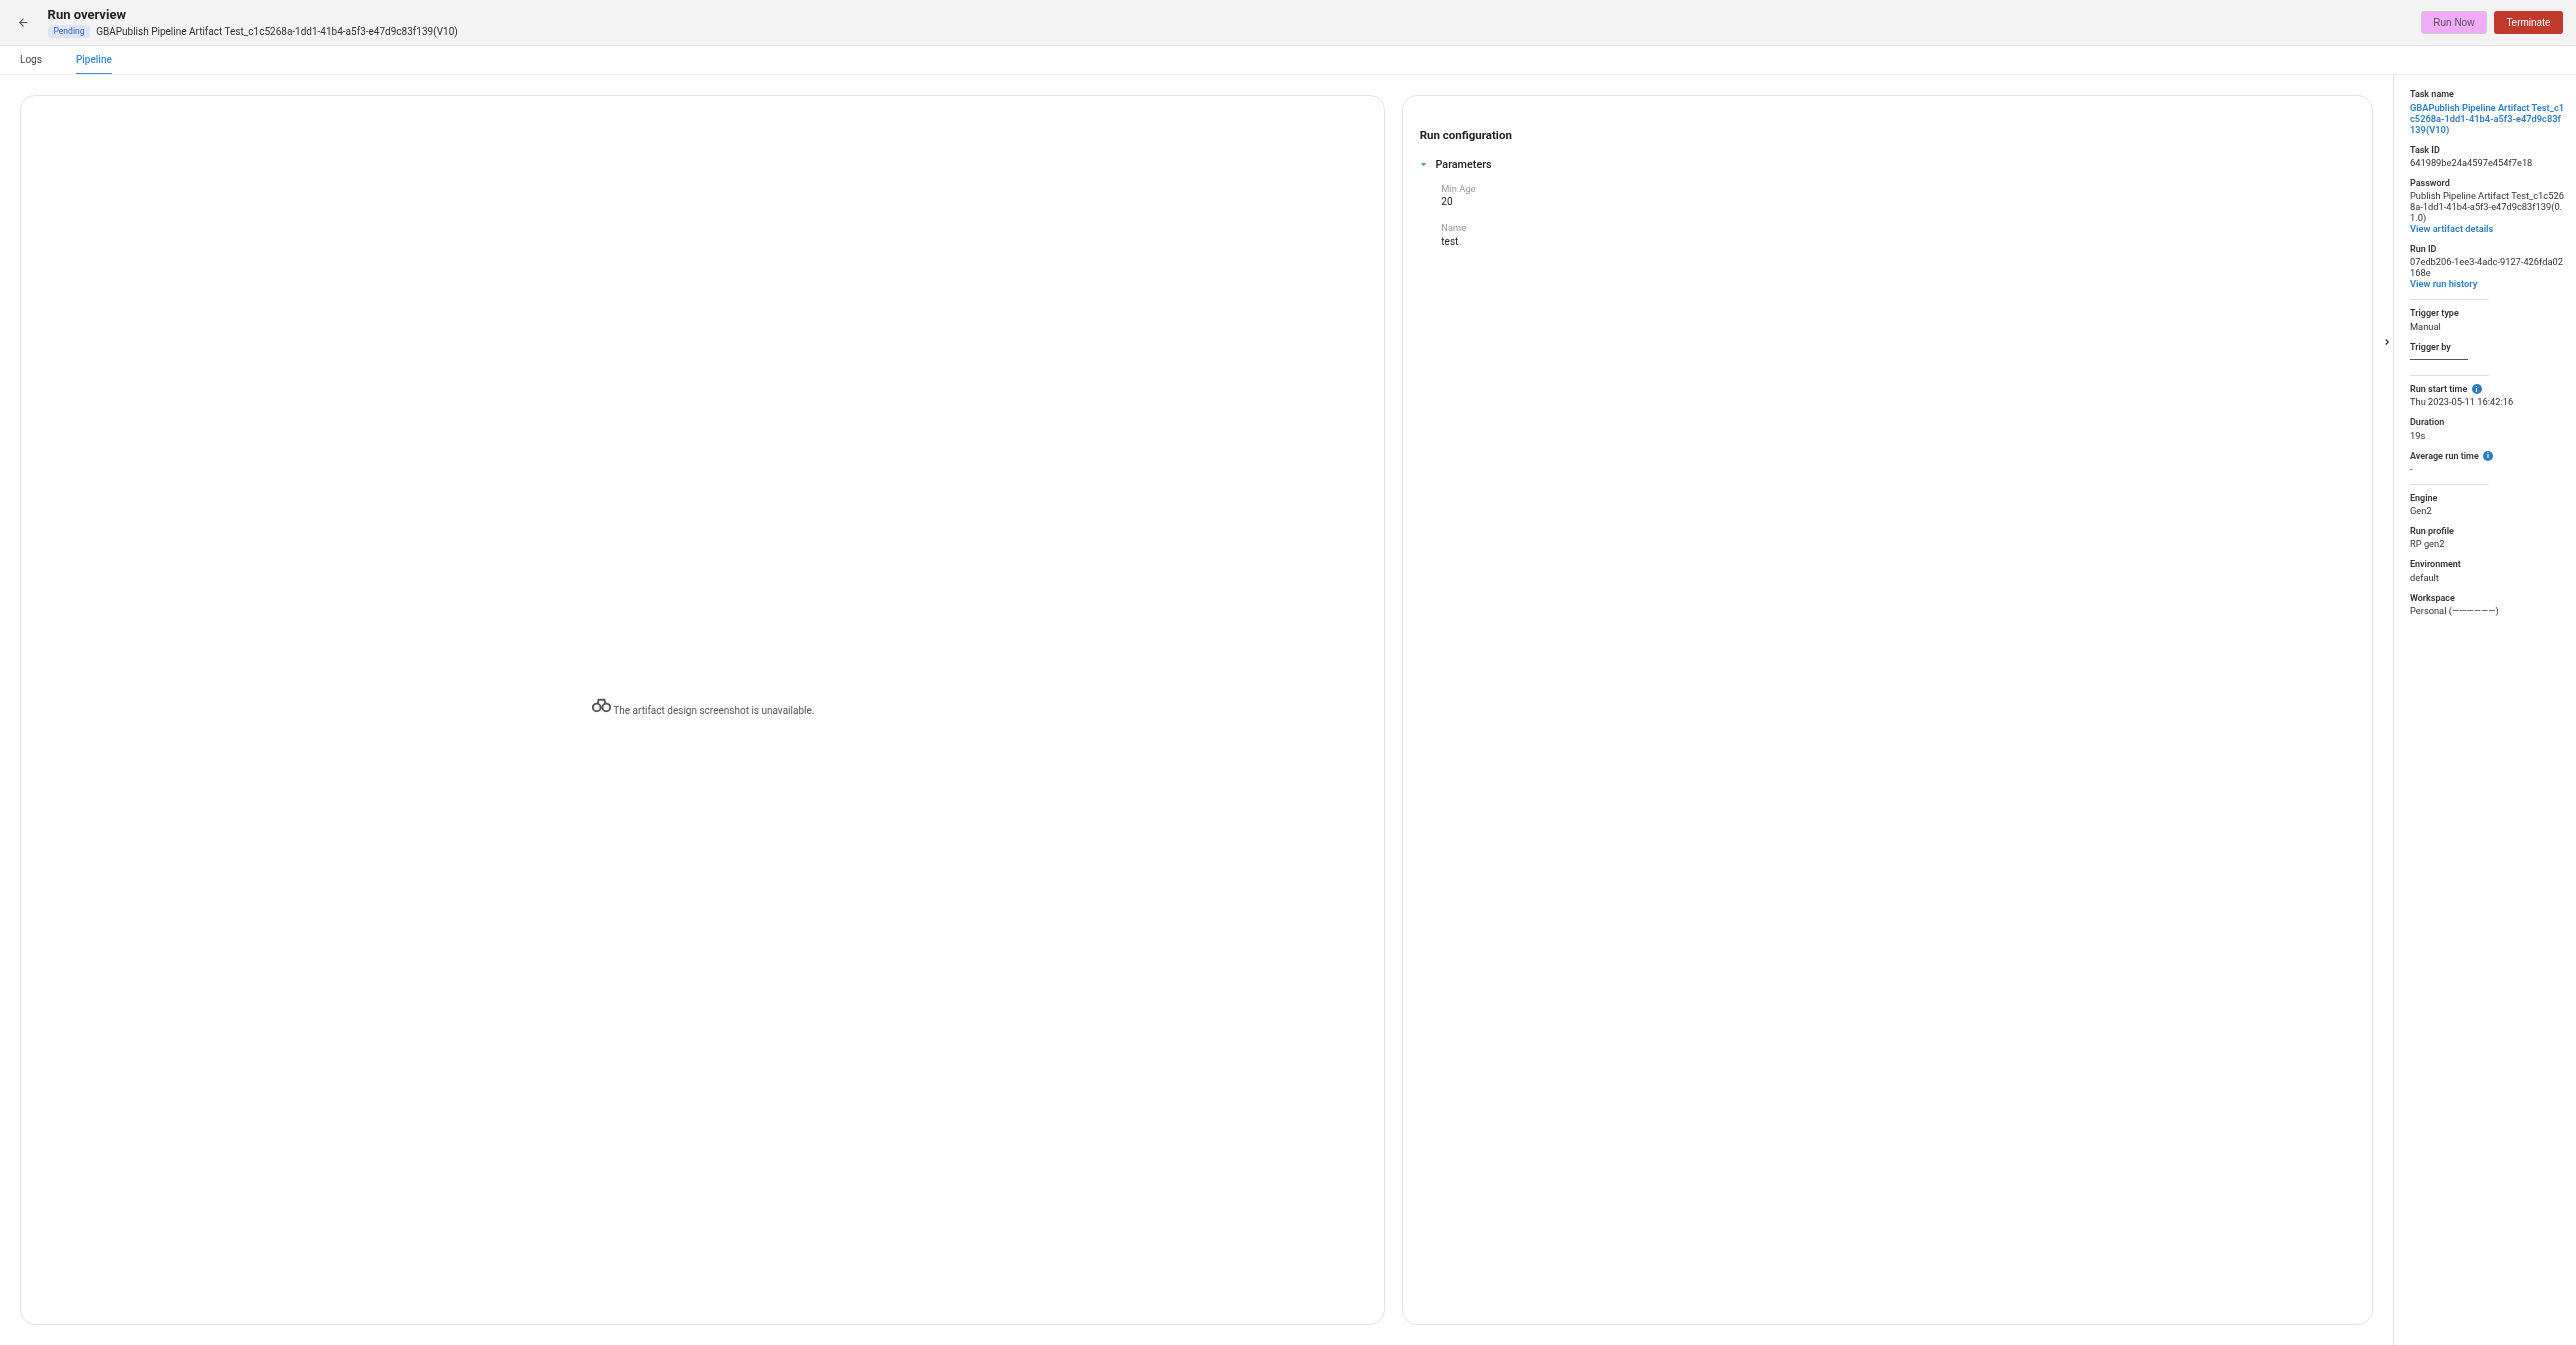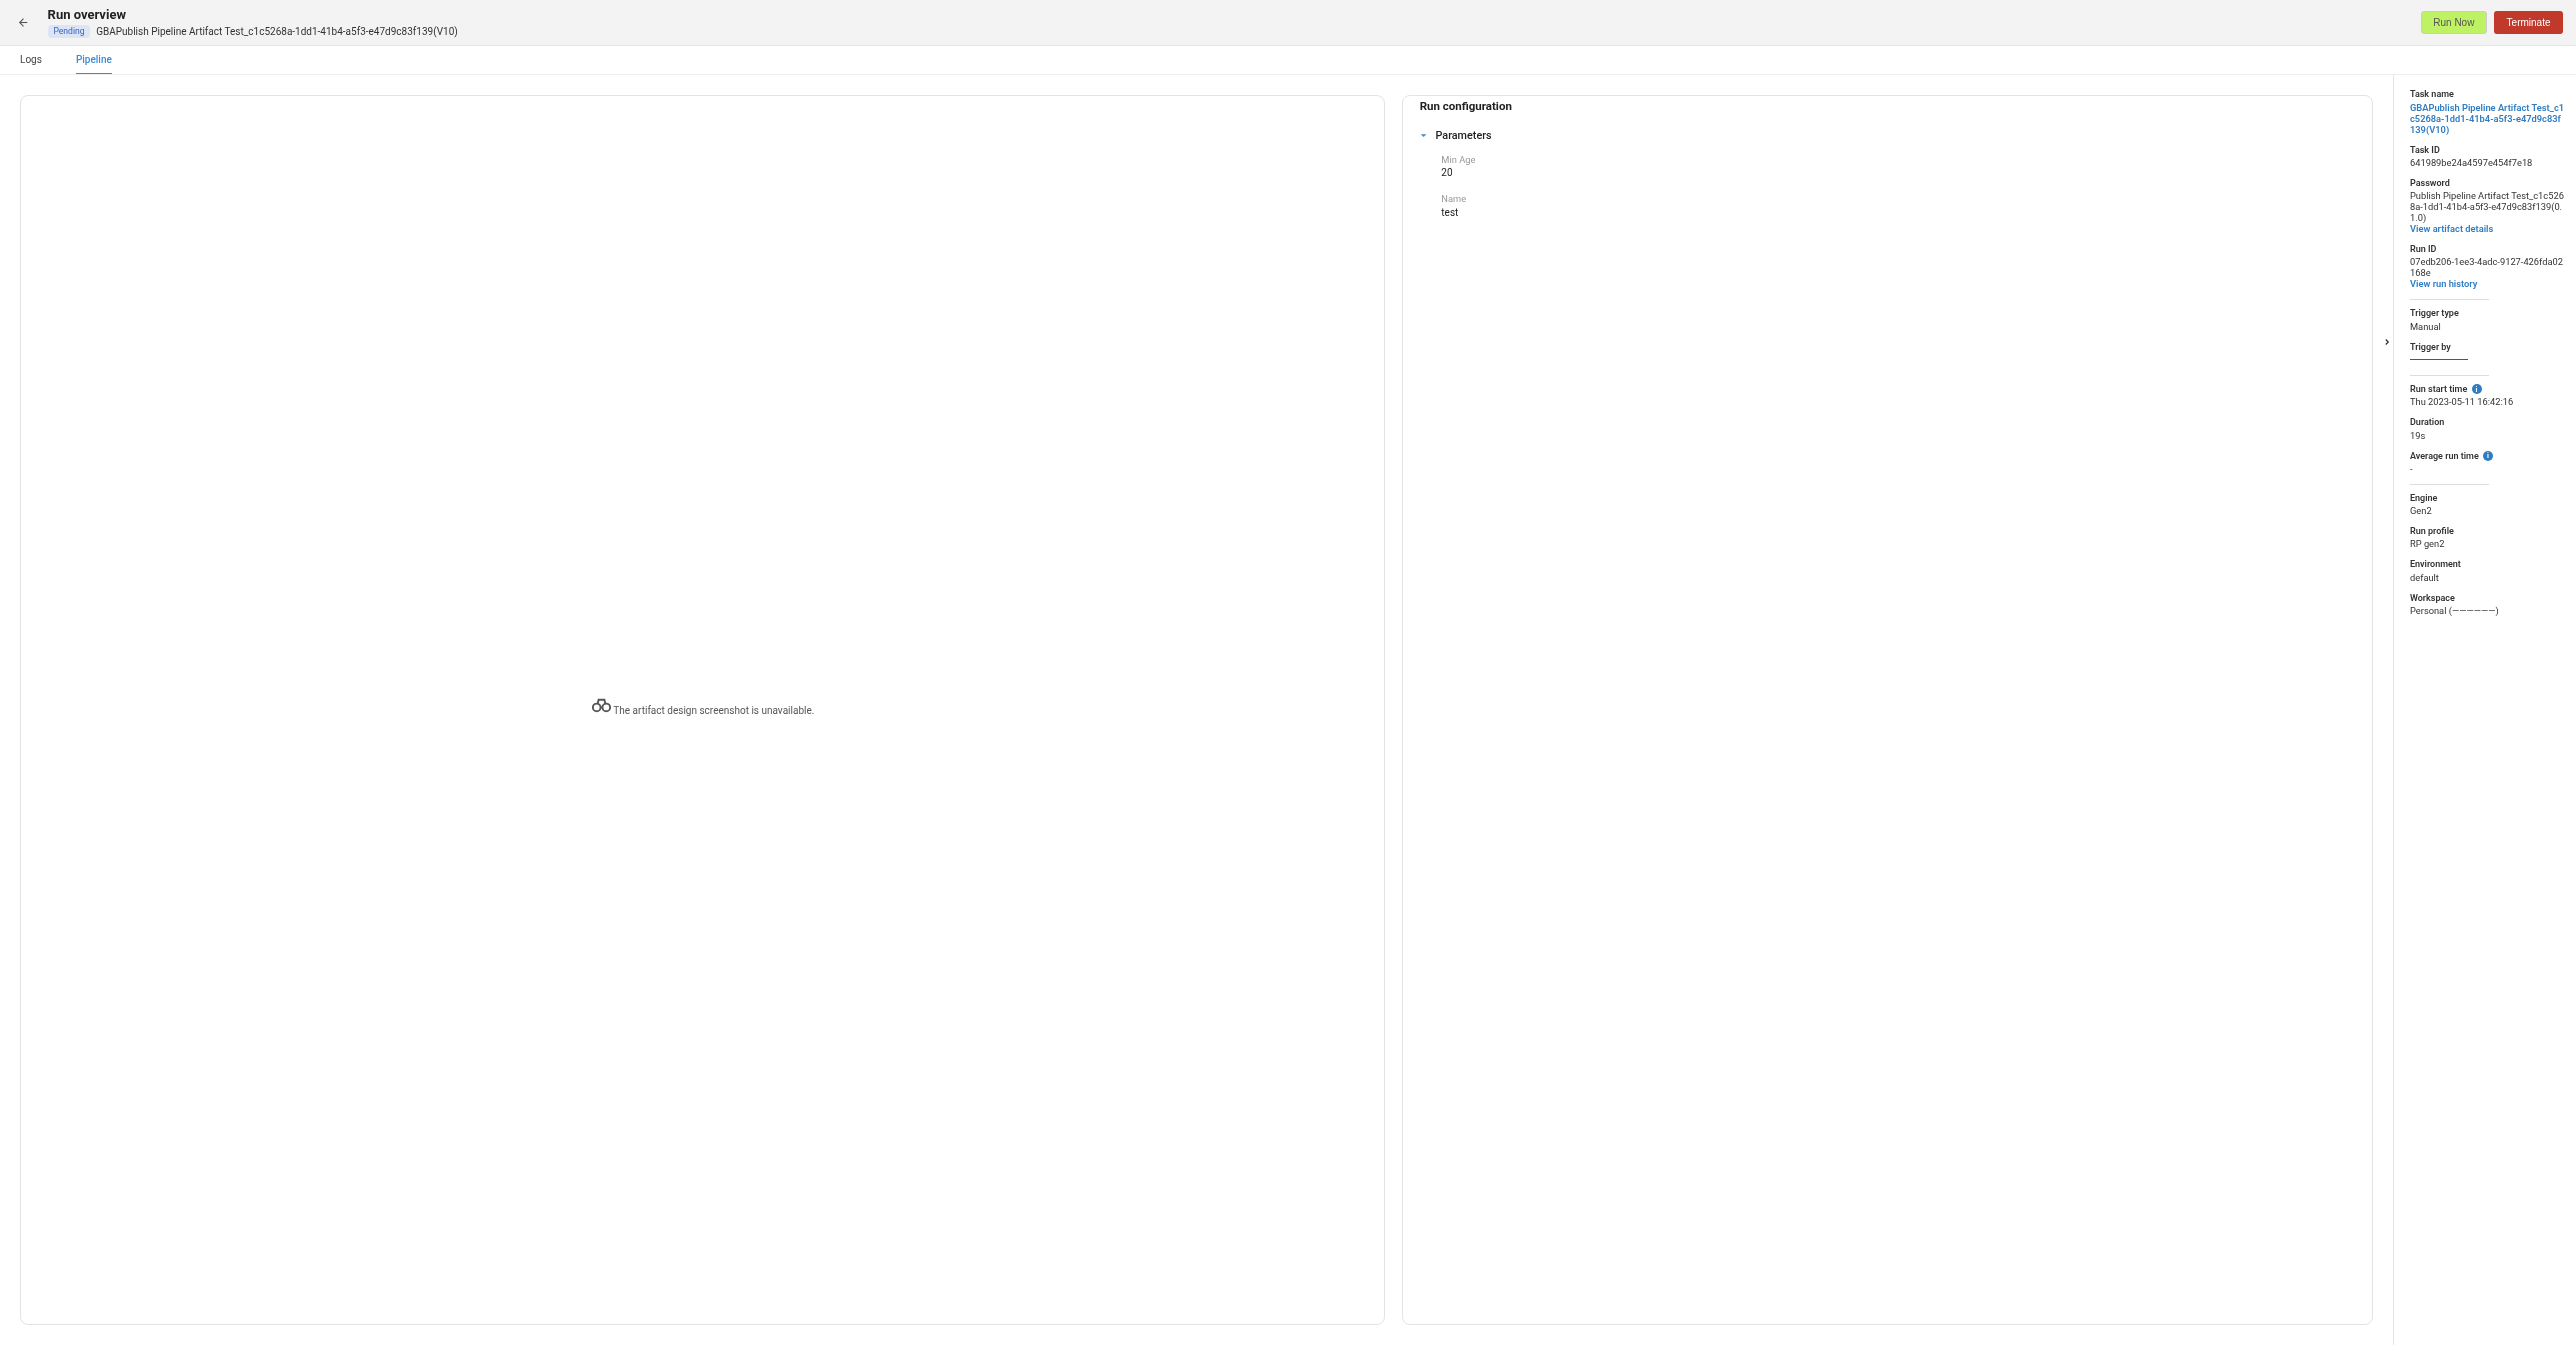--- a/index.html
+++ b/index.html
@@ -44,21 +44,21 @@
   }
   .run-name { font-size: 10px; color: #333; }
   .header-actions { display: flex; gap: 7.2px; }
   .btn {
     border-radius: 2.9px;
     padding: 5px 11.5px;
     font-size: 10px;
     cursor: pointer;
     border: 0.7px solid transparent;
   }
-  .btn-secondary { background: #bef264; border-color: #ccc; color: #555; }
+  .btn-secondary { background: #f0abfc; border-color: #ccc; color: #555; }
   .btn-danger { background: #c1392b; color: #fff; }
   
   .tabs {
     display: flex;
     gap: 34px;
     padding: 0 20px;
     border-bottom: 0.7px solid #eee;
     height: 29px;
     align-items: center;
   }
@@ -82,24 +82,24 @@
     flex: 1;
     padding: 20px;
     display: grid;
     grid-template-columns: 58% 1fr;
     gap: 17px;
     overflow: auto;
     background: #fff;
   }
   .card {
     border: 0.7px solid #e3e3e3;
-    border-radius: 8px;
+    border-radius: 15px;
     background: #fff;
     min-height: 446px;
-    padding: 3px 17px;
+    padding: 32px 17px;
   }
   .empty-card {
     display: flex;
     flex-direction: row;
     align-items: center;
     justify-content: center;
     color: #666;
   }
   .empty-icon svg { width: 23px; height: 23px; color: #555; margin-bottom: 7.2px; }
   .empty-text { font-size: 10px; color: #555; }

